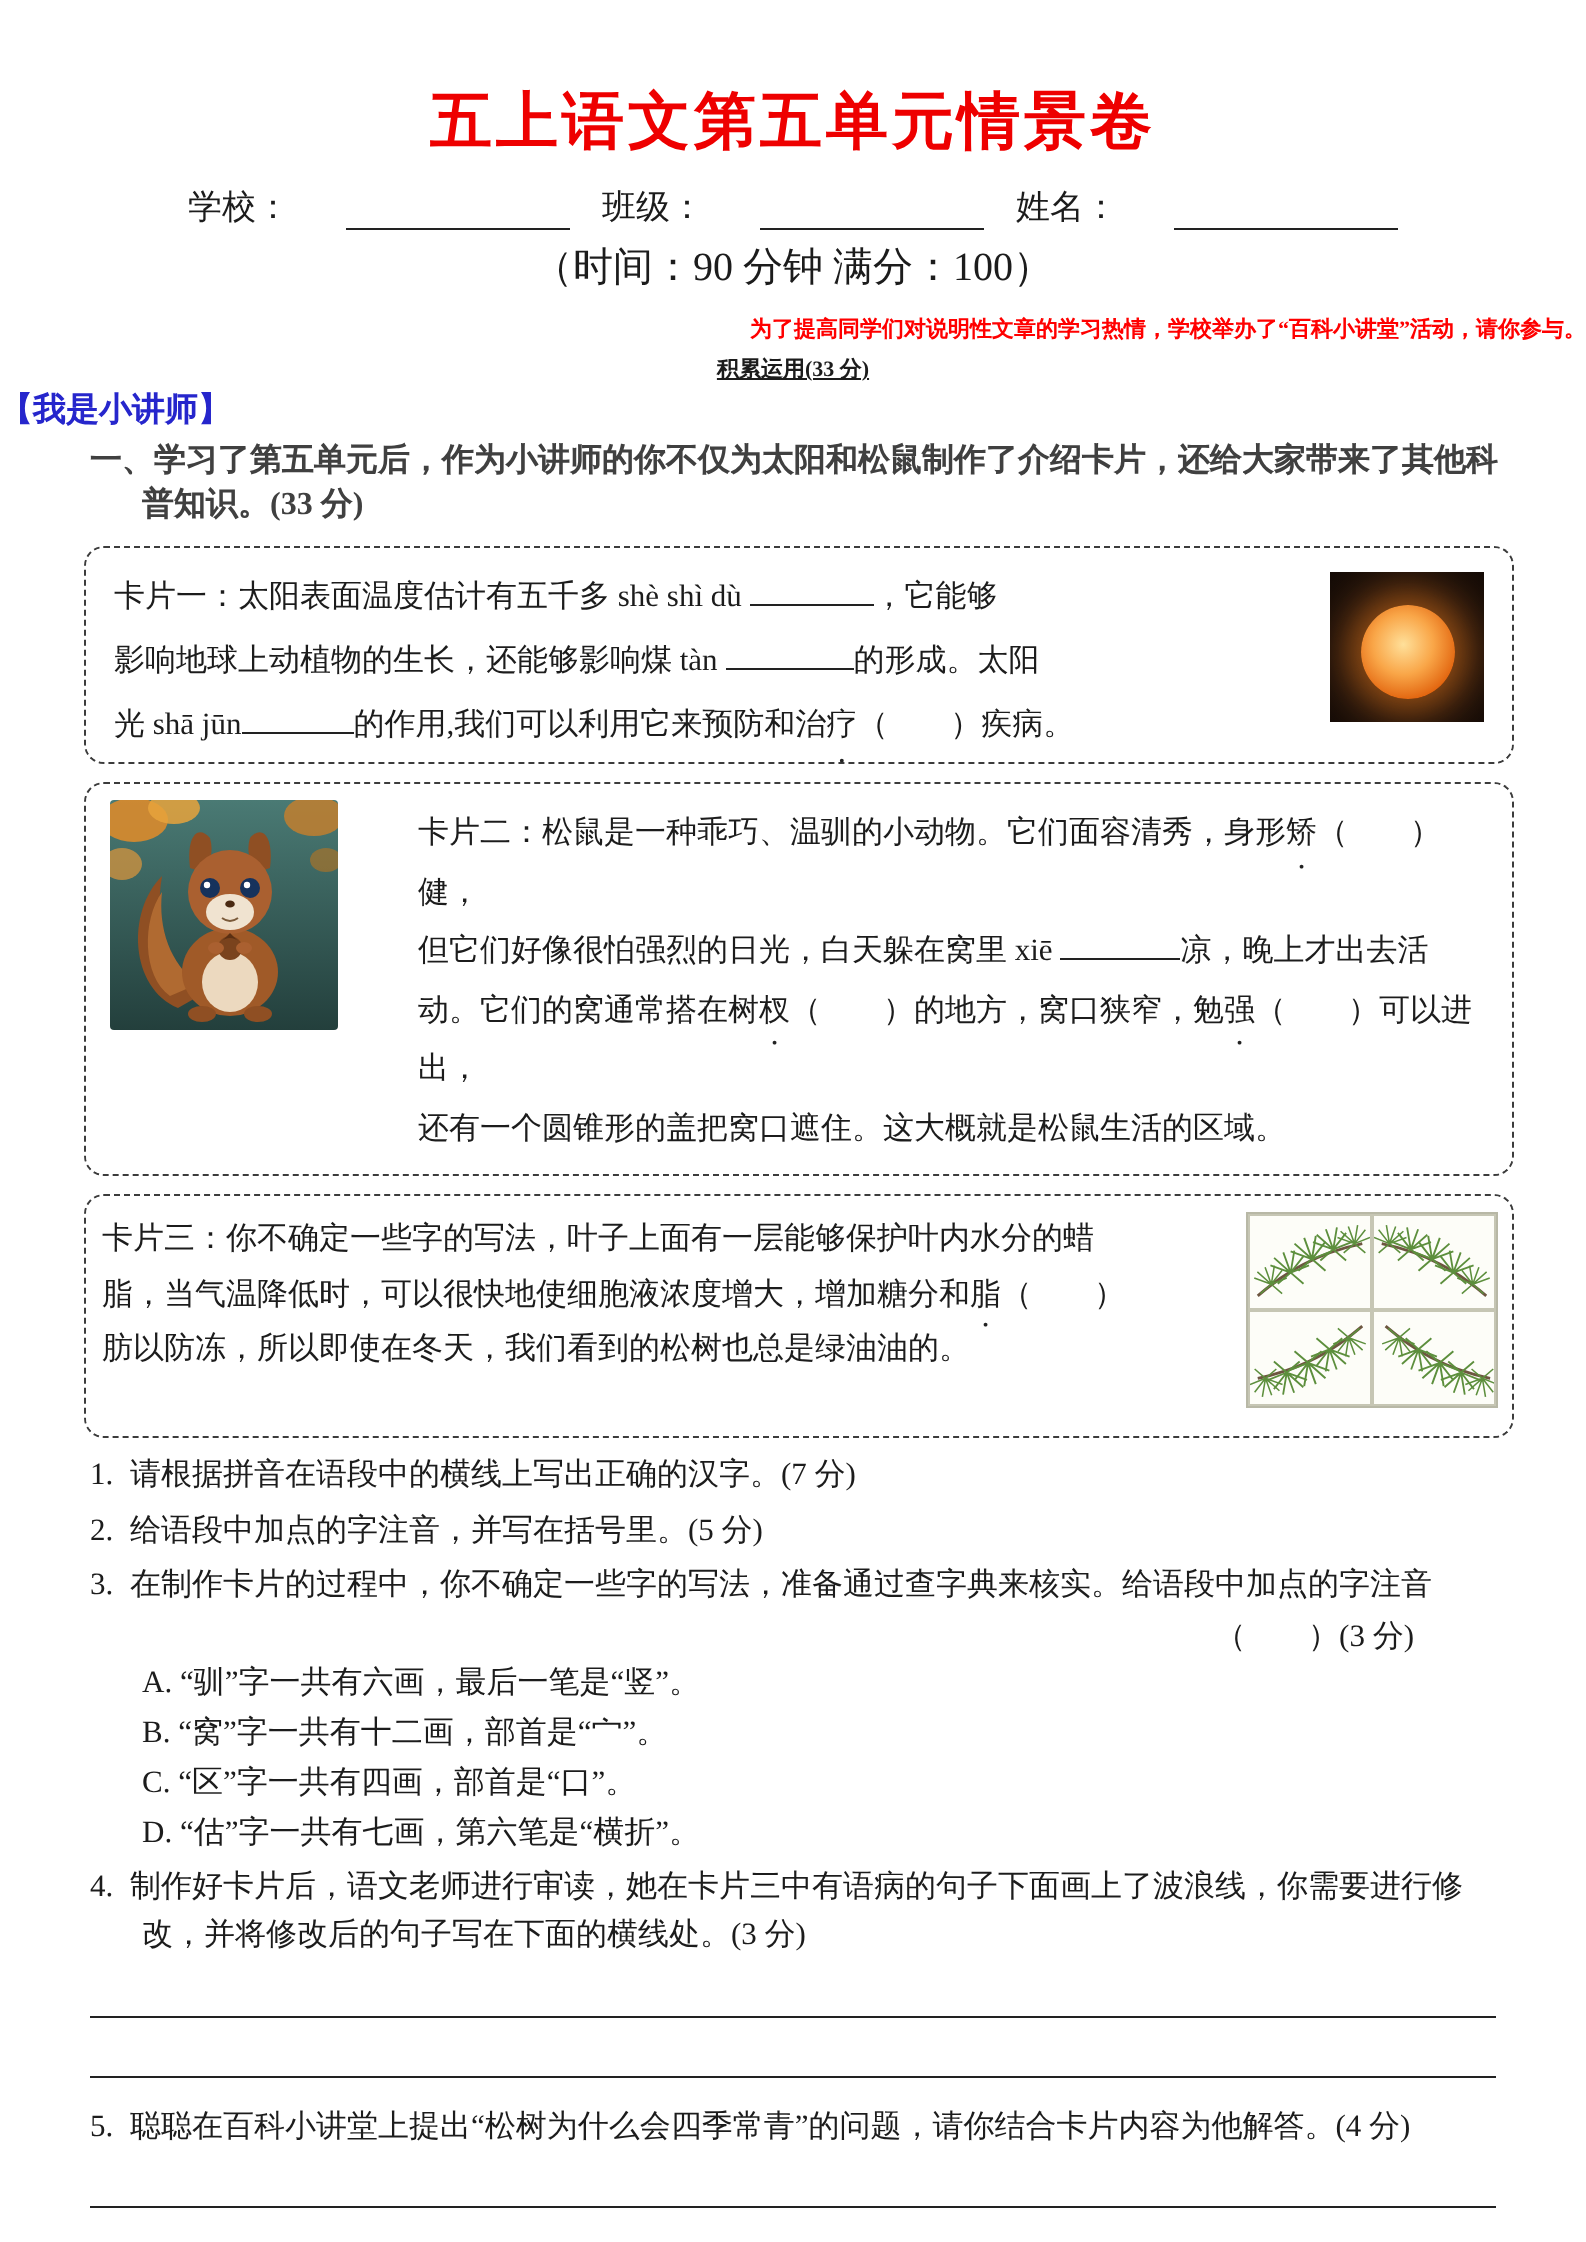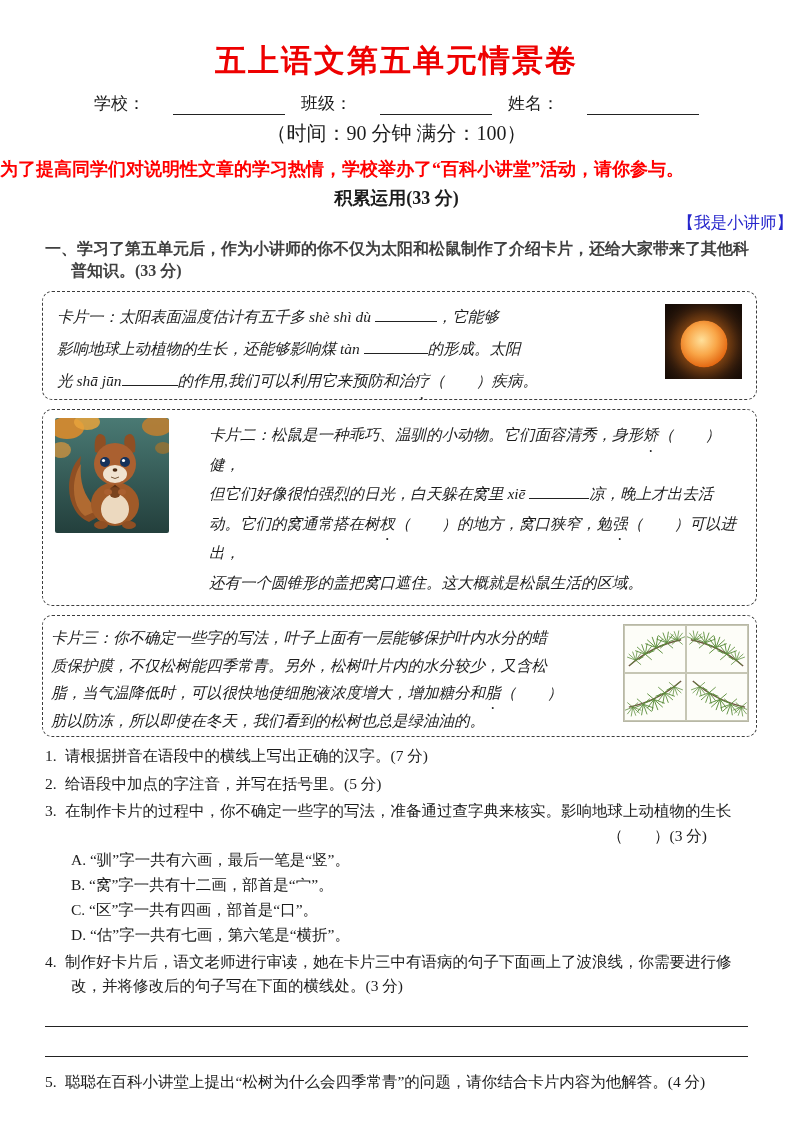--- a/index.html
+++ b/index.html
@@ -20,35 +20,34 @@
     letter-spacing:2px;
   }
   .school-line{
     margin-top:10px;
     display:flex;justify-content:center;align-items:flex-end;
     font-size:17px;gap:4px;
   }
   .school-line .fld{display:flex;align-items:flex-end;margin:0 6px;gap:28px;}
   .blank{display:inline-block;border-bottom:1.3px solid #222;height:1.05em;vertical-align:baseline;}
   .time-line{margin-top:5px;text-align:center;font-size:20px;}
-  .notice{margin-top:10px;text-align:left;font-size:18px;font-weight:bold;color:#ff0000;}
-  .sec-title{margin-top:5px;text-align:center;font-size:18px;font-weight:bold;}
-  .sec-tag{margin-top:2px;text-align:right;font-size:16.5px;font-weight:normal;color:#2626cc;}
+  .notice{margin-top:10px;text-align:right;font-size:11px;font-weight:bold;color:#ff0000;}
+  .sec-title{margin-top:5px;text-align:center;font-size:11px;font-weight:bold;text-decoration:underline;}
+  .sec-tag{margin-top:2px;text-align:left;font-size:16.5px;font-weight:bold;color:#2626cc;}
   .q-intro{
     margin:4px 44px 0 45px;
     color:#404040;font-weight:bold;font-size:16px;line-height:22px;
     padding-left:26px;text-indent:-26px;
   }
   .card{
     position:relative;
     margin:9px 36px 0 42px;
     border:1.6px dashed #3c3c3c;
     border-radius:10px;
     font-size:15.5px;
-    font-style:italic;
   }
   .card1{padding:9px 14px 8px 14px;height:90px;}
   .card1 .txt{width:578px;line-height:32px;}
   .card2{padding:8px 12px;display:flex;align-items:flex-start;}
   .card2 .txt{margin-left:40px;margin-top:2px;line-height:29.5px;width:535px;}
   .card3{padding:8px 10px 8px 8px;height:104px;}
   .card3 .txt{width:582px;line-height:27.5px;}
   .dot{position:relative;display:inline-block;}
   .dot::after{content:"•";position:absolute;left:50%;transform:translateX(-50%);bottom:-6px;font-size:8px;line-height:1;color:#222;}
   
@@ -181,21 +180,20 @@
       <div><span>卡片二：松鼠是一种乖巧、温驯的小动物。它们面容清秀，身形</span><span class="dot">矫</span><span>（　　）健，</span></div>
       <div><span>但它们好像很怕强烈的日光，白天躲在窝里 xiē </span><span class="blank" style="width: 60px;"></span><span>凉，晚上才出去活</span></div>
       <div><span>动。它们的窝通常搭在树</span><span class="dot">杈</span><span>（　　）的地方，窝口狭窄，勉</span><span class="dot">强</span><span>（　　）可以进出，</span></div>
       <div><span>还有一个圆锥形的盖把窝口遮住。这大概就是松鼠生活的区域。</span></div>
     </div>
   </div>
 
   <div class="card card3">
     <div class="txt">
       <div><span>卡片三：你不确定一些字的写法，叶子上面有一层能够保护叶内水分的蜡</span></div>
-      <div><span>质保护膜，不仅松树能四季常青。另外，松树叶片内的水分较少，又含松</span></div>
       <div><span>脂，当气温降低时，可以很快地使细胞液浓度增大，增加糖分和</span><span class="dot">脂</span><span>（　　）</span></div>
       <div><span>肪以防冻，所以即使在冬天，我们看到的松树也总是绿油油的。</span></div>
     </div>
     <div class="pine-grid">
       <div class="pine-cell">
         <svg viewBox="0 0 62 47">
             <use href="#pb" transform="translate(0,1)"></use>
           </svg>
       </div>
       <div class="pine-cell">
@@ -216,21 +214,21 @@
     </div>
   </div>
 
   <div class="q" style="margin-top:7px">
     <span class="q-num">1.</span><span>请根据拼音在语段中的横线上写出正确的汉字。(7 分)</span>
   </div>
   <div class="q">
     <span class="q-num">2.</span><span>给语段中加点的字注音，并写在括号里。(5 分)</span>
   </div>
   <div class="q">
-    <span class="q-num">3.</span><span>在制作卡片的过程中，你不确定一些字的写法，准备通过查字典来核实。影响地球上动植物的生长</span>
+    <span class="q-num">3.</span><span>在制作卡片的过程中，你不确定一些字的写法，准备通过查字典来核实。给语段中加点的字注音</span>
   </div>
   <div class="q3-slot">（　　）(3 分)</div>
   <div class="option">A. “驯”字一共有六画，最后一笔是“竖”。</div>
   <div class="option">B. “窝”字一共有十二画，部首是“宀”。</div>
   <div class="option">C. “区”字一共有四画，部首是“口”。</div>
   <div class="option">D. “估”字一共有七画，第六笔是“横折”。</div>
   <div class="q">
     <span class="q-num">4.</span><span>制作好卡片后，语文老师进行审读，她在卡片三中有语病的句子下面画上了波浪线，你需要进行修改，并将修改后的句子写在下面的横线处。(3 分)</span>
   </div>
 

